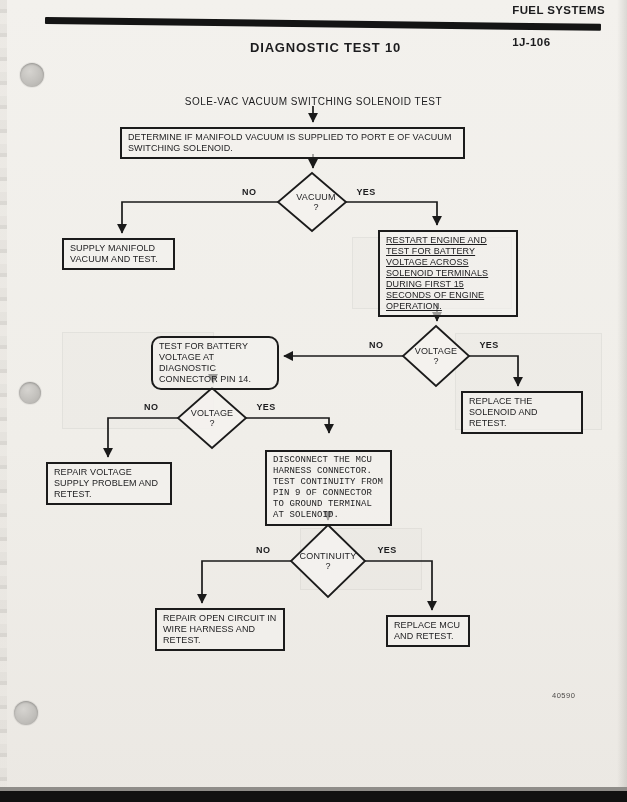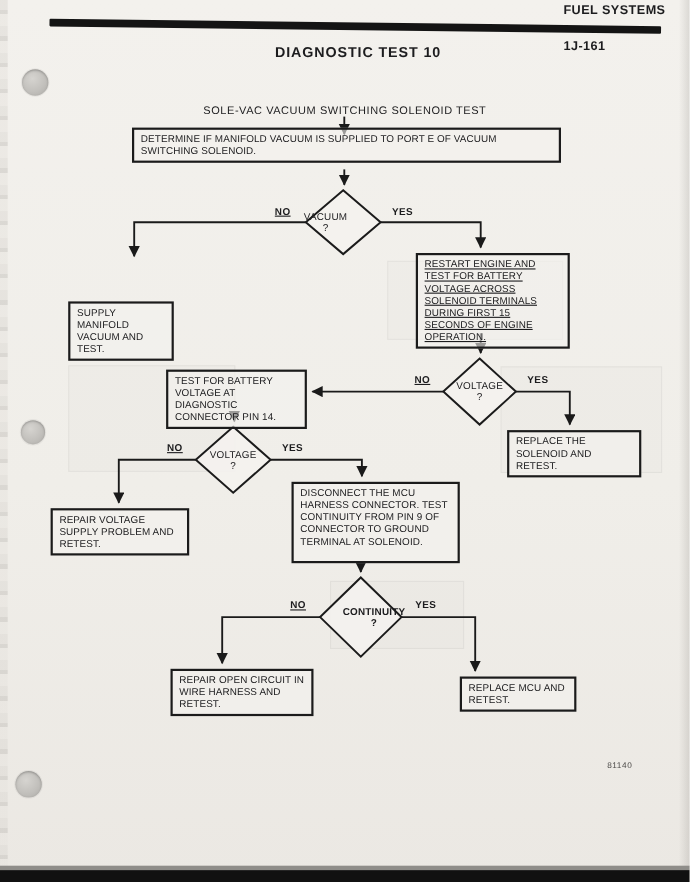--- a/index.html
+++ b/index.html
@@ -34,41 +34,41 @@
     font-weight:700;font-size:13px;letter-spacing:.8px;padding-left:12px;}
   .subtitle{position:absolute;left:0;top:96px;width:627px;text-align:center;
     font-size:10px;letter-spacing:.5px;}
   .figcode{position:absolute;left:552px;top:691px;font-size:7.5px;color:#4c4a48;letter-spacing:.5px;}
   
   svg.wires{position:absolute;left:0;top:0;}
   .pbox{position:absolute;border:2px solid #1b1b1b;background:rgba(244,242,238,.6);
     padding:3px 6px;font-size:9px;line-height:11px;letter-spacing:.1px;box-sizing:border-box;}
   .dlabel{position:absolute;text-align:center;line-height:10px;font-size:9px;letter-spacing:.2px;}
   .branch{position:absolute;font-weight:700;font-size:9px;letter-spacing:.4px;width:30px;}
-  .branch.no{text-align:center;text-decoration:underline;}
+  .branch.no{text-align:left;}
   .branch.yes{text-align:center;}
 </style>
 </head>
 <body>
 
 <div class="page">
 
   <div class="torn-edge"></div>
   <div class="right-shade"></div>
   <div class="hole h1"></div>
   <div class="hole h2"></div>
   <div class="hole h3"></div>
   <div class="ghost" style="left:352px;top:237px;width:158px;height:70px;"></div>
   <div class="ghost" style="left:455px;top:333px;width:145px;height:95px;"></div>
   <div class="ghost" style="left:62px;top:332px;width:150px;height:95px;"></div>
   <div class="ghost" style="left:300px;top:528px;width:120px;height:60px;"></div>
 
   <div class="hdr">
     <span>FUEL SYSTEMS</span>
-    <span>1J-161</span>
+    <span>1J-106</span>
   </div>
   <div class="top-rule"></div>
 
   <div class="title">DIAGNOSTIC TEST 10</div>
   <div class="subtitle">SOLE-VAC VACUUM SWITCHING SOLENOID TEST</div>
 
   <svg class="wires" width="627" height="802" viewBox="0 0 627 802">
     <defs>
       <marker id="arr" markerWidth="8" markerHeight="8" refX="5.5" refY="3" orient="auto">
         <path d="M0,0 L6,3 L0,6 Z" fill="#1a1a1a"></path>
@@ -90,53 +90,53 @@
       <path d="M365 561 L432 561 L432 610" marker-end="url(#arr)"></path>
     </g>
     <g stroke="#1b1b1b" stroke-width="1.8" fill="rgba(244,242,238,.9)">
       <polygon points="312,173 346,202 312,231 278,202"></polygon>
       <polygon points="436,326 469,356 436,386 403,356"></polygon>
       <polygon points="212,388 246,418 212,448 178,418"></polygon>
       <polygon points="328,525 365,561 328,597 291,561"></polygon>
     </g>
   </svg>
 
-  <div class="pbox" style="left:120px;top:116px;width:390px;min-height:27px;">DETERMINE IF MANIFOLD VACUUM IS SUPPLIED TO PORT E OF VACUUM SWITCHING SOLENOID.</div>
-  <div class="pbox" style="left:62px;top:238px;width:96px;min-height:31px;margin-top:36px;">SUPPLY MANIFOLD VACUUM AND TEST.</div>
+  <div class="pbox" style="left:120px;top:127px;width:345px;min-height:27px;">DETERMINE IF MANIFOLD VACUUM IS SUPPLIED TO PORT E OF VACUUM SWITCHING SOLENOID.</div>
+  <div class="pbox" style="left:62px;top:238px;width:113px;min-height:31px;">SUPPLY MANIFOLD VACUUM AND TEST.</div>
   <div class="pbox" style="left:378px;top:230px;width:140px;min-height:73px;text-decoration:underline;">RESTART ENGINE AND TEST FOR BATTERY VOLTAGE ACROSS SOLENOID TERMINALS DURING FIRST 15 SECONDS OF ENGINE OPERATION.</div>
-  <div class="pbox" style="left:151px;top:336px;width:128px;min-height:40px;">TEST FOR BATTERY VOLTAGE AT DIAGNOSTIC CONNECTOR PIN 14.</div>
+  <div class="pbox" style="left:151px;top:336px;width:128px;min-height:40px;border-radius:10px;">TEST FOR BATTERY VOLTAGE AT DIAGNOSTIC CONNECTOR PIN 14.</div>
   <div class="pbox" style="left:46px;top:462px;width:126px;min-height:31px;">REPAIR VOLTAGE SUPPLY PROBLEM AND RETEST.</div>
   <div class="pbox" style="left:461px;top:391px;width:122px;min-height:31px;">REPLACE THE SOLENOID AND RETEST.</div>
-  <div class="pbox" style="left:265px;top:438px;width:153px;min-height:74px;">DISCONNECT THE MCU HARNESS CONNECTOR. TEST CONTINUITY FROM PIN 9 OF CONNECTOR TO GROUND TERMINAL AT SOLENOID.</div>
+  <div class="pbox" style="left:265px;top:450px;width:127px;min-height:74px;font-family:Liberation Mono, monospace;">DISCONNECT THE MCU HARNESS CONNECTOR. TEST CONTINUITY FROM PIN 9 OF CONNECTOR TO GROUND TERMINAL AT SOLENOID.</div>
   <div class="pbox" style="left:155px;top:608px;width:130px;min-height:42px;">REPAIR OPEN CIRCUIT IN WIRE HARNESS AND RETEST.</div>
-  <div class="pbox" style="left:386px;top:615px;width:106px;min-height:31px;margin-left:32px;">REPLACE MCU AND RETEST.</div>
+  <div class="pbox" style="left:386px;top:615px;width:84px;min-height:31px;">REPLACE MCU AND RETEST.</div>
 
-  <div class="dlabel" style="left:256px;top:192px;width:80px;">
+  <div class="dlabel" style="left:276px;top:192px;width:80px;">
     <div>VACUUM</div>
     <div>?</div>
   </div>
   <div class="dlabel" style="left:396px;top:346px;width:80px;">
     <div>VOLTAGE</div>
     <div>?</div>
   </div>
   <div class="dlabel" style="left:172px;top:408px;width:80px;">
     <div>VOLTAGE</div>
     <div>?</div>
   </div>
-  <div class="dlabel" style="left:300px;top:551px;width:80px;font-weight:bold;">
+  <div class="dlabel" style="left:288px;top:551px;width:80px;">
     <div>CONTINUITY</div>
     <div>?</div>
   </div>
 
   <div class="branch no" style="left:242px;top:187px;">NO</div>
   <div class="branch yes" style="left:351px;top:187px;">YES</div>
   <div class="branch no" style="left:369px;top:340px;">NO</div>
   <div class="branch yes" style="left:474px;top:340px;">YES</div>
   <div class="branch no" style="left:144px;top:402px;">NO</div>
   <div class="branch yes" style="left:251px;top:402px;">YES</div>
   <div class="branch no" style="left:256px;top:545px;">NO</div>
   <div class="branch yes" style="left:372px;top:545px;">YES</div>
 
-  <div class="figcode">81140</div>
+  <div class="figcode">40590</div>
 
   <div class="bottom-gray"></div>
   <div class="bottom-bar"></div>
 </div>
 
 </body></html>

